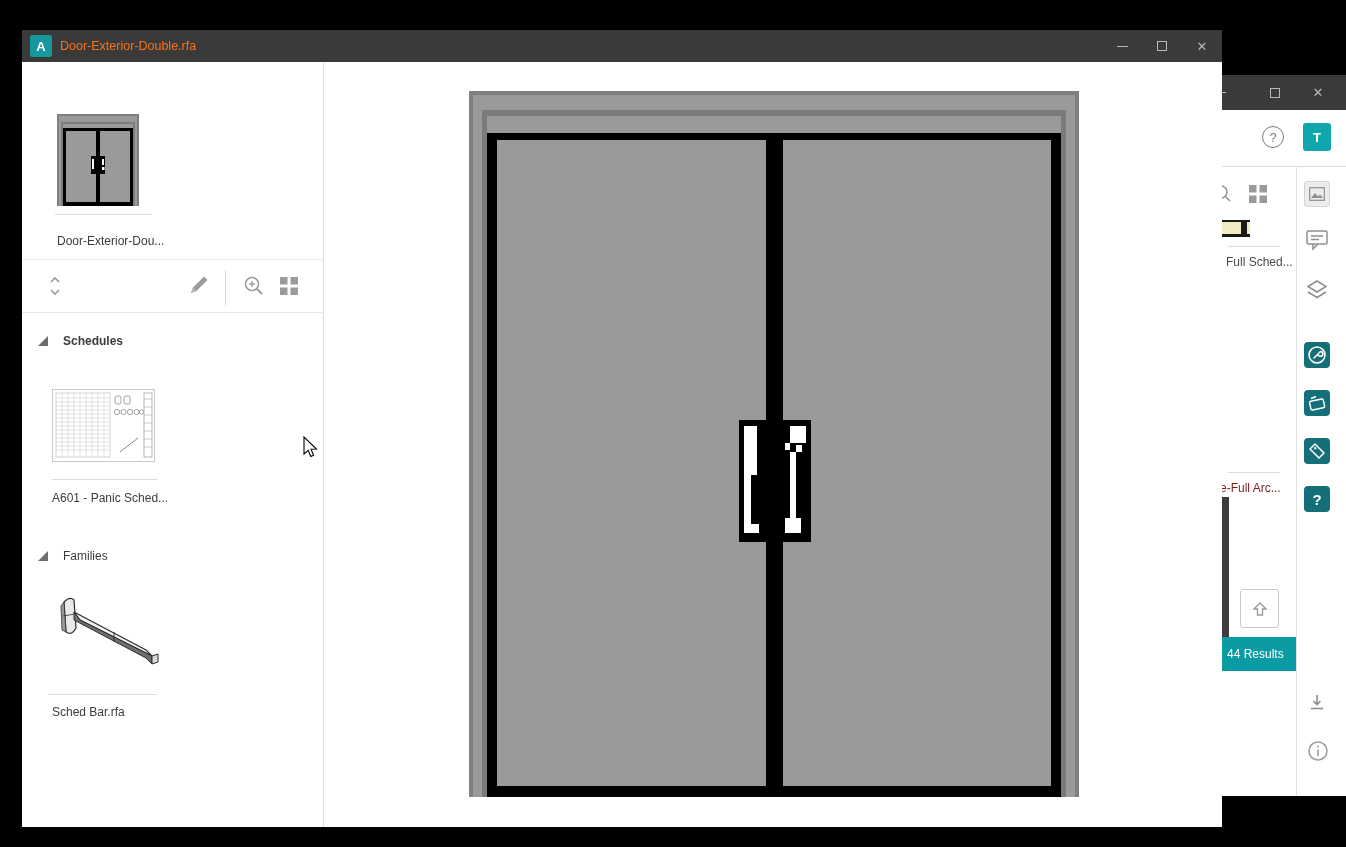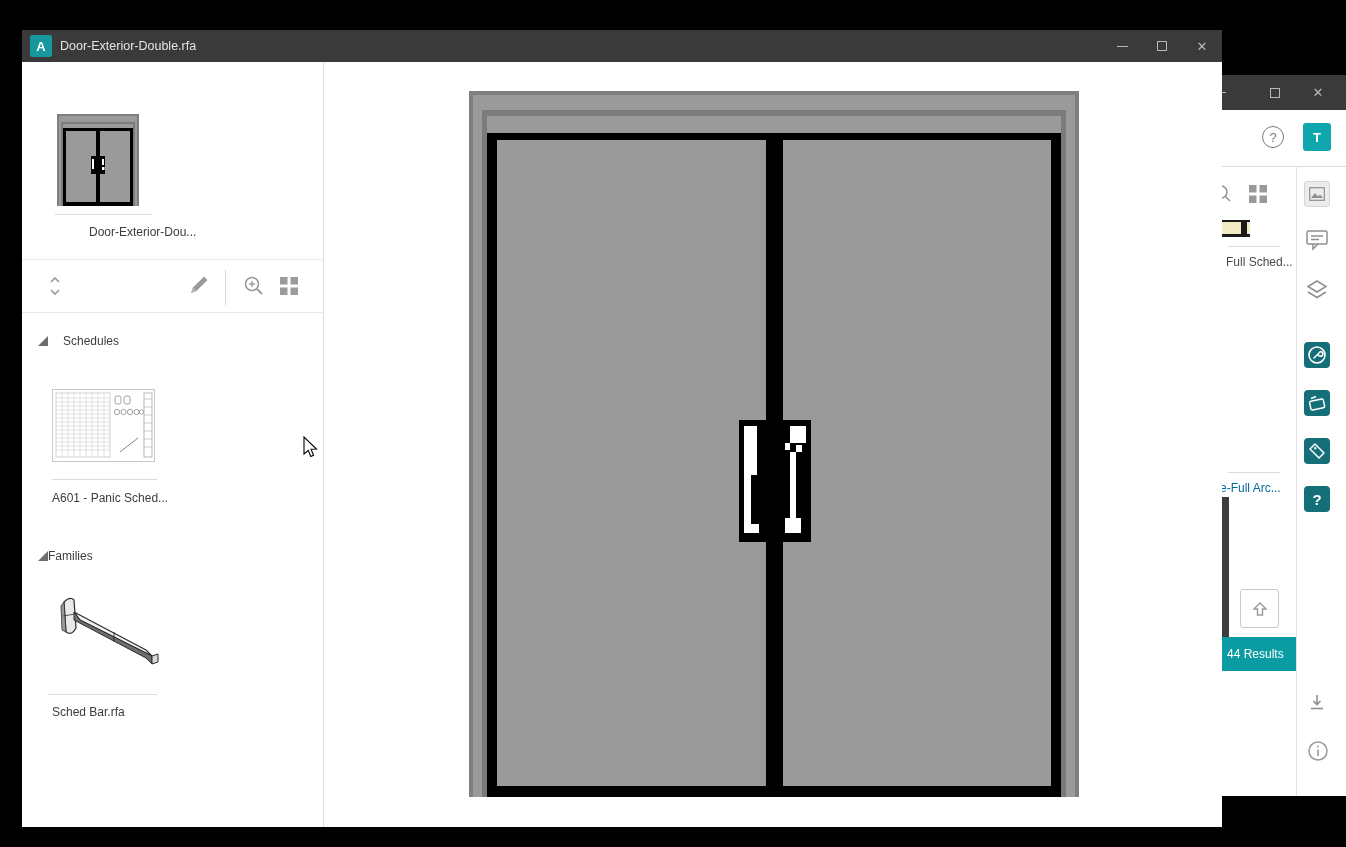--- a/index.html
+++ b/index.html
@@ -2,21 +2,21 @@
 <html><head>
 <meta charset="utf-8">
 <style>
   * { margin:0; padding:0; box-sizing:border-box; }
   html,body { width:1346px; height:847px; background:#000; overflow:hidden;
               font-family:"Liberation Sans", sans-serif; }
   .abs { position:absolute; }
   .win { position:absolute; background:#fff; }
   .titlebar { position:absolute; left:0; top:0; right:0; background:#3a3a3a;
               display:flex; align-items:center; }
-  .title-text { color:#e5e5e5; font-size:12.5px; }
+  .title-text { color:#f97316; font-size:12.5px; }
   .winbtn { width:32px; height:100%; display:flex; align-items:center; justify-content:center; }
   .dash { width:11px; height:1px; background:#b8b8b8; }
   .sq { width:10px; height:10px; border:1px solid #b8b8b8; }
   .xg { color:#b8b8b8; font-size:13px; line-height:1; }
   .label12 { font-size:12px; color:#3c3c3c; white-space:nowrap; }
   .hline { position:absolute; height:1px; background:#dcdcdc; }
   .vline { position:absolute; width:1px; background:#dcdcdc; }
   .tri { width:0; height:0; border-left:10px solid transparent; border-bottom:10px solid #6e6e6e; }
   .teal-btn { position:absolute; width:26px; height:26px; border-radius:4px;
               display:flex; align-items:center; justify-content:center; }
@@ -71,21 +71,21 @@
 
   <div class="vline" style="left:236px; top:91px; height:630px; background:#e2e2e2;"></div>
 
   <div class="abs" style="left:162px; top:145px; width:28px; height:17px; background:#f1ecc4; border-top:2px solid #1a1a1a; border-bottom:3px solid #1a1a1a;">
     <div class="abs" style="right:3px; top:0; width:6px; height:12px; background:#1a1a1a;"></div>
   </div>
   <div class="hline" style="left:168px; top:171px; width:52px;"></div>
   <div class="abs label12" style="left:166px; top:180px; color:#4a4a4a;">Full Sched...</div>
 
   <div class="hline" style="left:168px; top:397px; width:52px;"></div>
-  <div class="abs label12" style="left:160px; top:406px; color:#0369a1;">e-Full Arc...</div>
+  <div class="abs label12" style="left:160px; top:406px; color:#7f1d1d;">e-Full Arc...</div>
 
   <div class="abs" style="left:162px; top:422px; width:7px; height:140px; background:#3c3c3c;"></div>
 
   <div class="abs" style="left:180px; top:514px; width:39px; height:39px; border:1px solid #c9c9c9; border-radius:3px;
               display:flex; align-items:center; justify-content:center; background:#fff;">
     <span>
       <svg width="18" height="18" viewBox="0 0 18 18">
           <path d="M9 3 L15 9 L11.5 9 L11.5 15 L6.5 15 L6.5 9 L3 9 Z" fill="none" stroke="#9a9a9a" stroke-width="1.4"></path>
         </svg>
     </span>
@@ -208,21 +208,21 @@
         <rect x="9" y="17" width="30" height="71" fill="#9a9a9a"></rect>
         <rect x="43" y="17" width="30" height="71" fill="#9a9a9a"></rect>
         <rect x="34" y="42" width="5" height="18" fill="#000"></rect>
         <rect x="43" y="42" width="5" height="18" fill="#000"></rect>
         <rect x="35" y="45" width="2" height="10" fill="#fff"></rect>
         <rect x="45" y="45" width="2" height="6" fill="#fff"></rect>
         <rect x="45" y="53" width="2.5" height="3" fill="#fff"></rect>
       </svg>
     </div>
     <div class="hline" style="left:33px; top:152px; width:97px;"></div>
-    <div class="abs label12" style="left:35px; top:163px;margin-left:32px;">Door-Exterior-Dou...</div>
+    <div class="abs label12" style="left:35px; top:172px;">Door-Exterior-Dou...</div>
 
     <div class="abs" style="left:0; top:197px; width:302px; height:54px; border-top:1px solid #e8e8e8; border-bottom:1px solid #e8e8e8;">
       <span class="abs" style="left:26px; top:13px;">
         <svg width="14" height="26" viewBox="0 0 14 26">
           <path d="M3 9 L7 5 L11 9" fill="none" stroke="#9b9b9b" stroke-width="1.6"></path>
           <path d="M3 17 L7 21 L11 17" fill="none" stroke="#9b9b9b" stroke-width="1.6"></path>
         </svg>
       </span>
       <span class="abs" style="left:166px; top:14px;">
         <svg width="22" height="22" viewBox="0 0 22 22">
@@ -242,21 +242,21 @@
       <span class="abs" style="left:258px; top:17px;">
         <svg width="18" height="18" viewBox="0 0 18 18">
           <rect x="0" y="0" width="7.5" height="7.5" fill="#9b9b9b"></rect>
             <rect x="10.5" y="0" width="7.5" height="7.5" fill="#9b9b9b"></rect>
           <rect x="0" y="10.5" width="7.5" height="7.5" fill="#9b9b9b"></rect>
             <rect x="10.5" y="10.5" width="7.5" height="7.5" fill="#9b9b9b"></rect>
         </svg>
       </span>
     </div>
 
-    <div class="abs" style="left:16px; top:272px; display:flex; align-items:center; gap:15px;">
+    <div class="abs" style="left:16px; top:272px; display:flex; align-items:center; gap:15px;font-weight:bold;">
       <span class="tri"></span>
       <span class="label12">Schedules</span>
     </div>
 
     <div class="abs" style="left:30px; top:327px;">
       <svg width="103" height="73" viewBox="0 0 103 73">
         <rect x="0.5" y="0.5" width="102" height="72" fill="#fff" stroke="#c8c8c8"></rect>
         <rect x="4" y="4" width="54" height="64" fill="none" stroke="#b5b5b5" stroke-width="0.6"></rect>
         <g stroke="#c4c4c4" stroke-width="0.5">
           <line x1="4" y1="9" x2="58" y2="9"></line>
@@ -300,21 +300,21 @@
             <line x1="92" y1="42" x2="100" y2="42"></line>
             <line x1="92" y1="50" x2="100" y2="50"></line>
           <line x1="92" y1="58" x2="100" y2="58"></line>
         </g>
         <line x1="68" y1="63" x2="86" y2="49" stroke="#777" stroke-width="0.9"></line>
       </svg>
     </div>
     <div class="hline" style="left:30px; top:417px; width:105px;"></div>
     <div class="abs label12" style="left:30px; top:429px;">A601 - Panic Sched...</div>
 
-    <div class="abs" style="left:16px; top:487px; display:flex; align-items:center; ">
+    <div class="abs" style="left:16px; top:487px; display:flex; align-items:center; gap:15px;">
       <span class="tri"></span>
       <span class="label12">Families</span>
     </div>
 
     <div class="abs" style="left:26px; top:528px;">
       <svg width="114" height="90" viewBox="0 0 114 90">
 
         <path d="M16 12 Q22 6 26 10 L28 38 Q24 46 18 42 Z" fill="#e9e9e9" stroke="#2e2e2e" stroke-width="1.2"></path>
         <path d="M16 12 L18 42 L14 40 L13 16 Z" fill="#9a9a9a" stroke="#2e2e2e" stroke-width="0.8"></path>
         <line x1="15" y1="26" x2="27" y2="24" stroke="#2e2e2e" stroke-width="0.8"></line>

